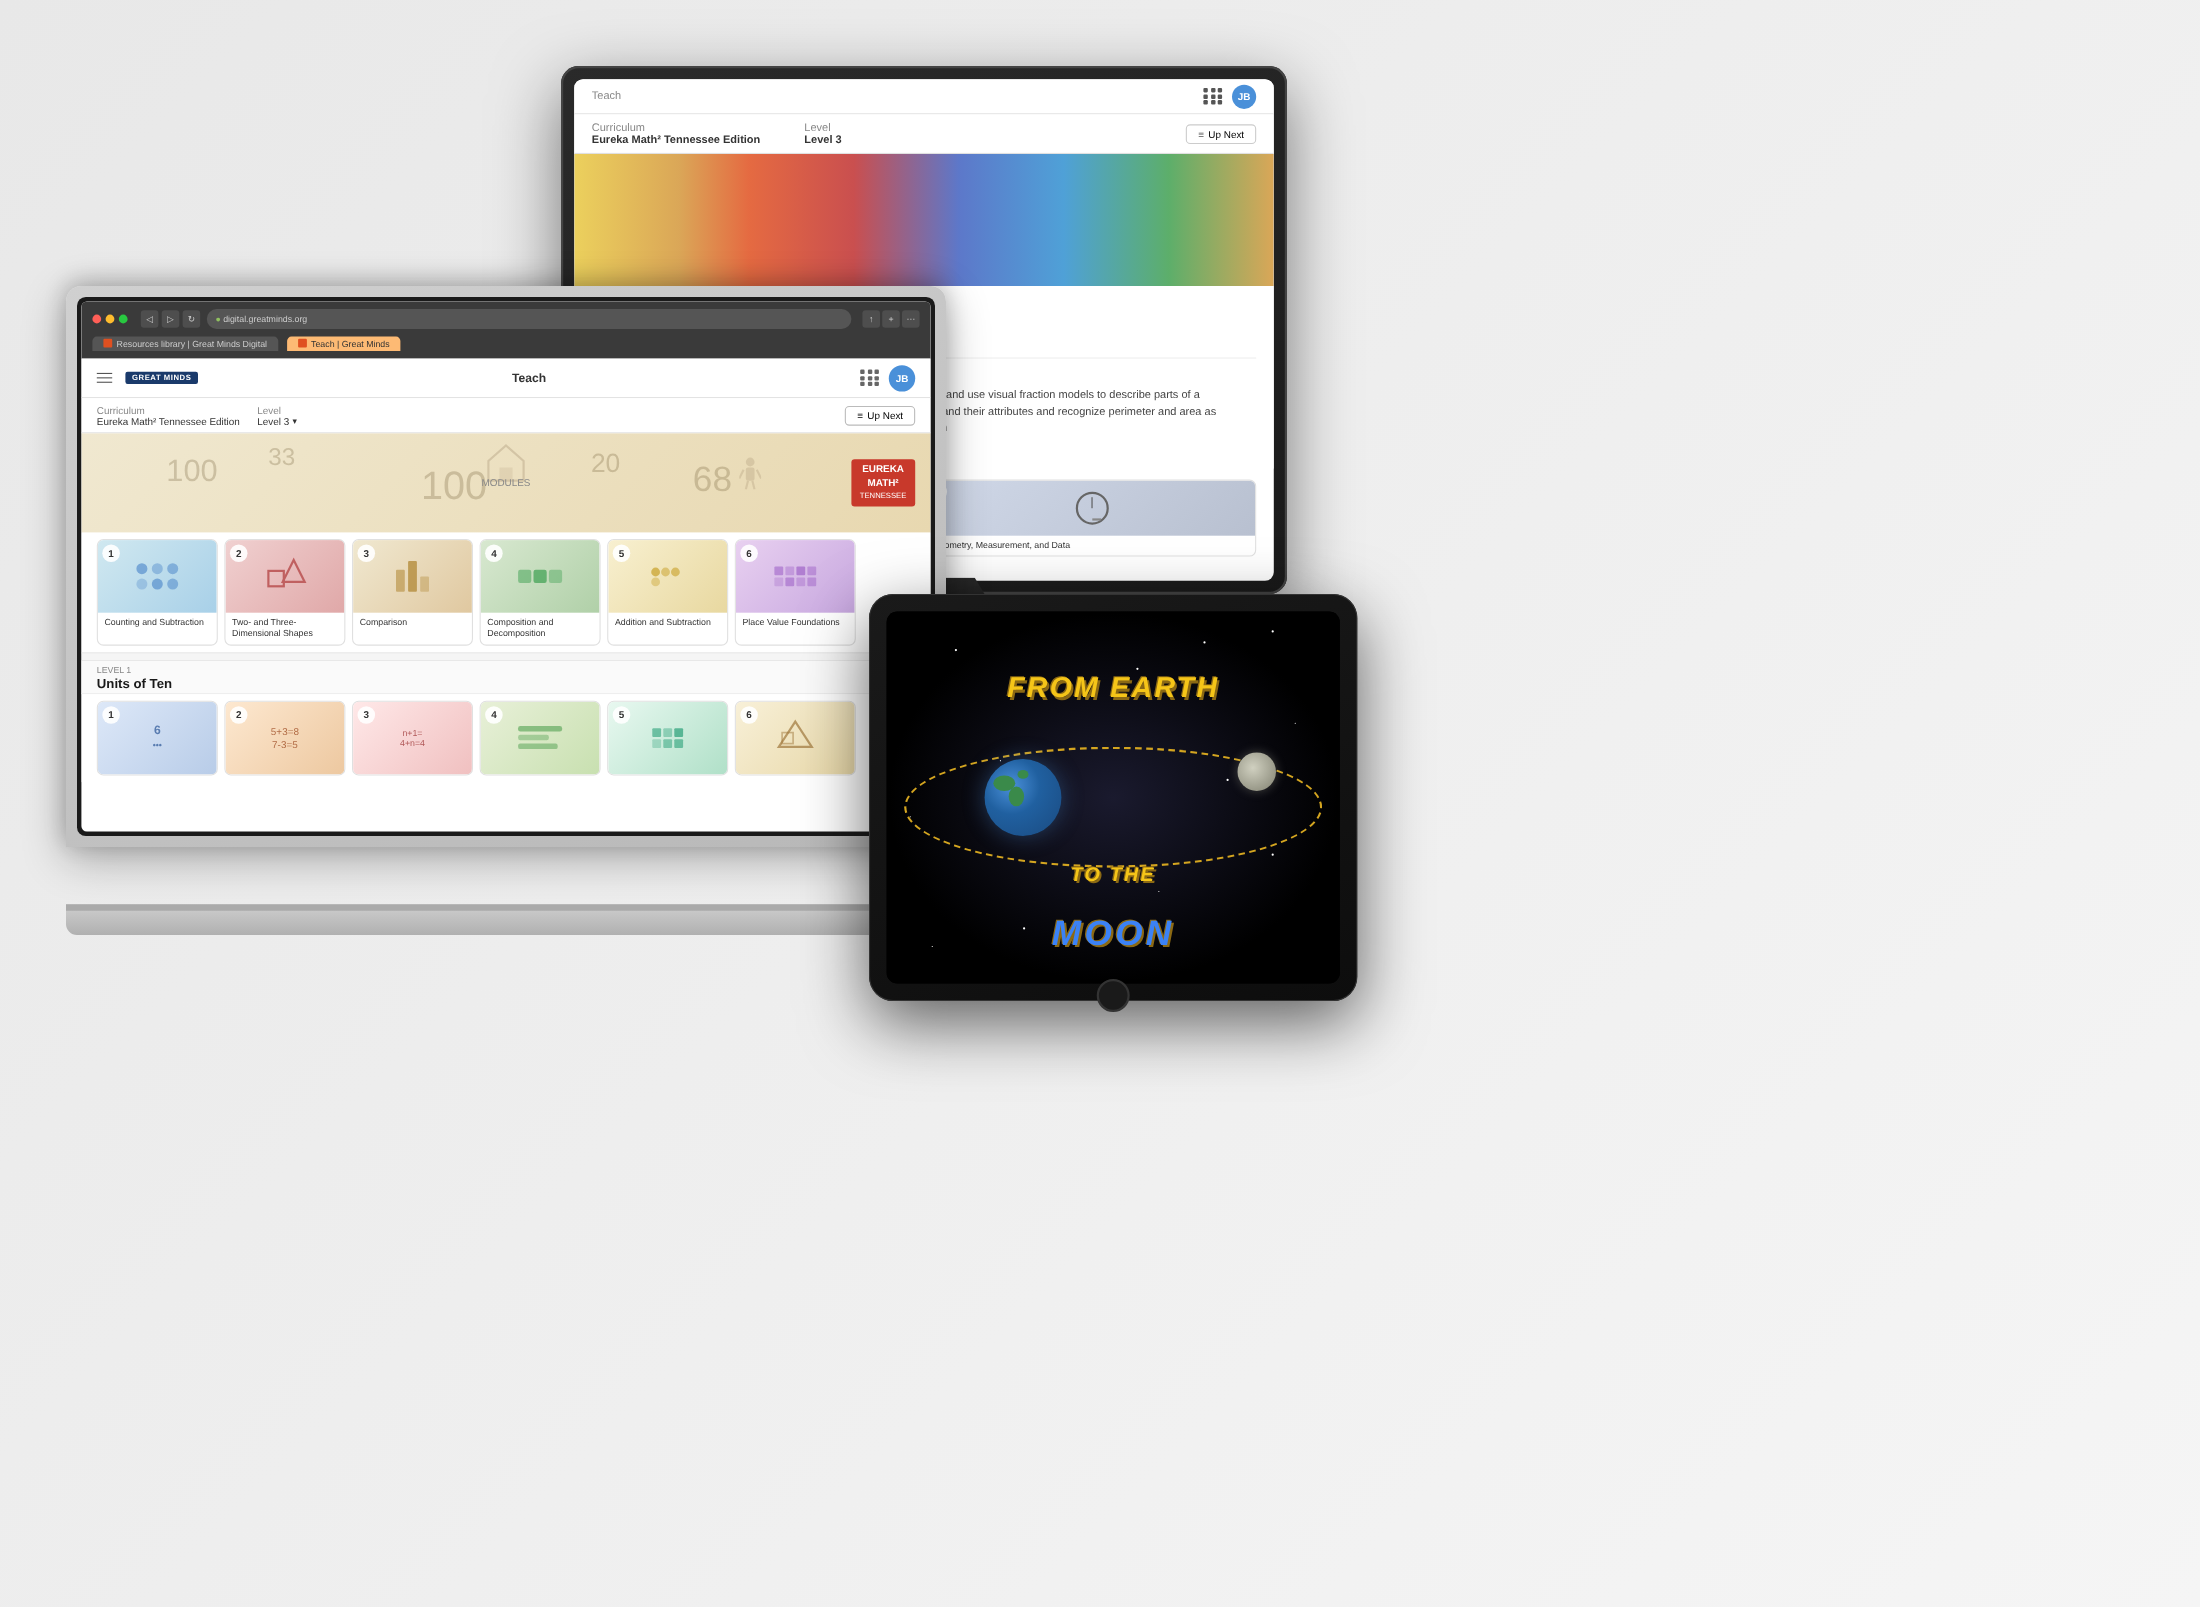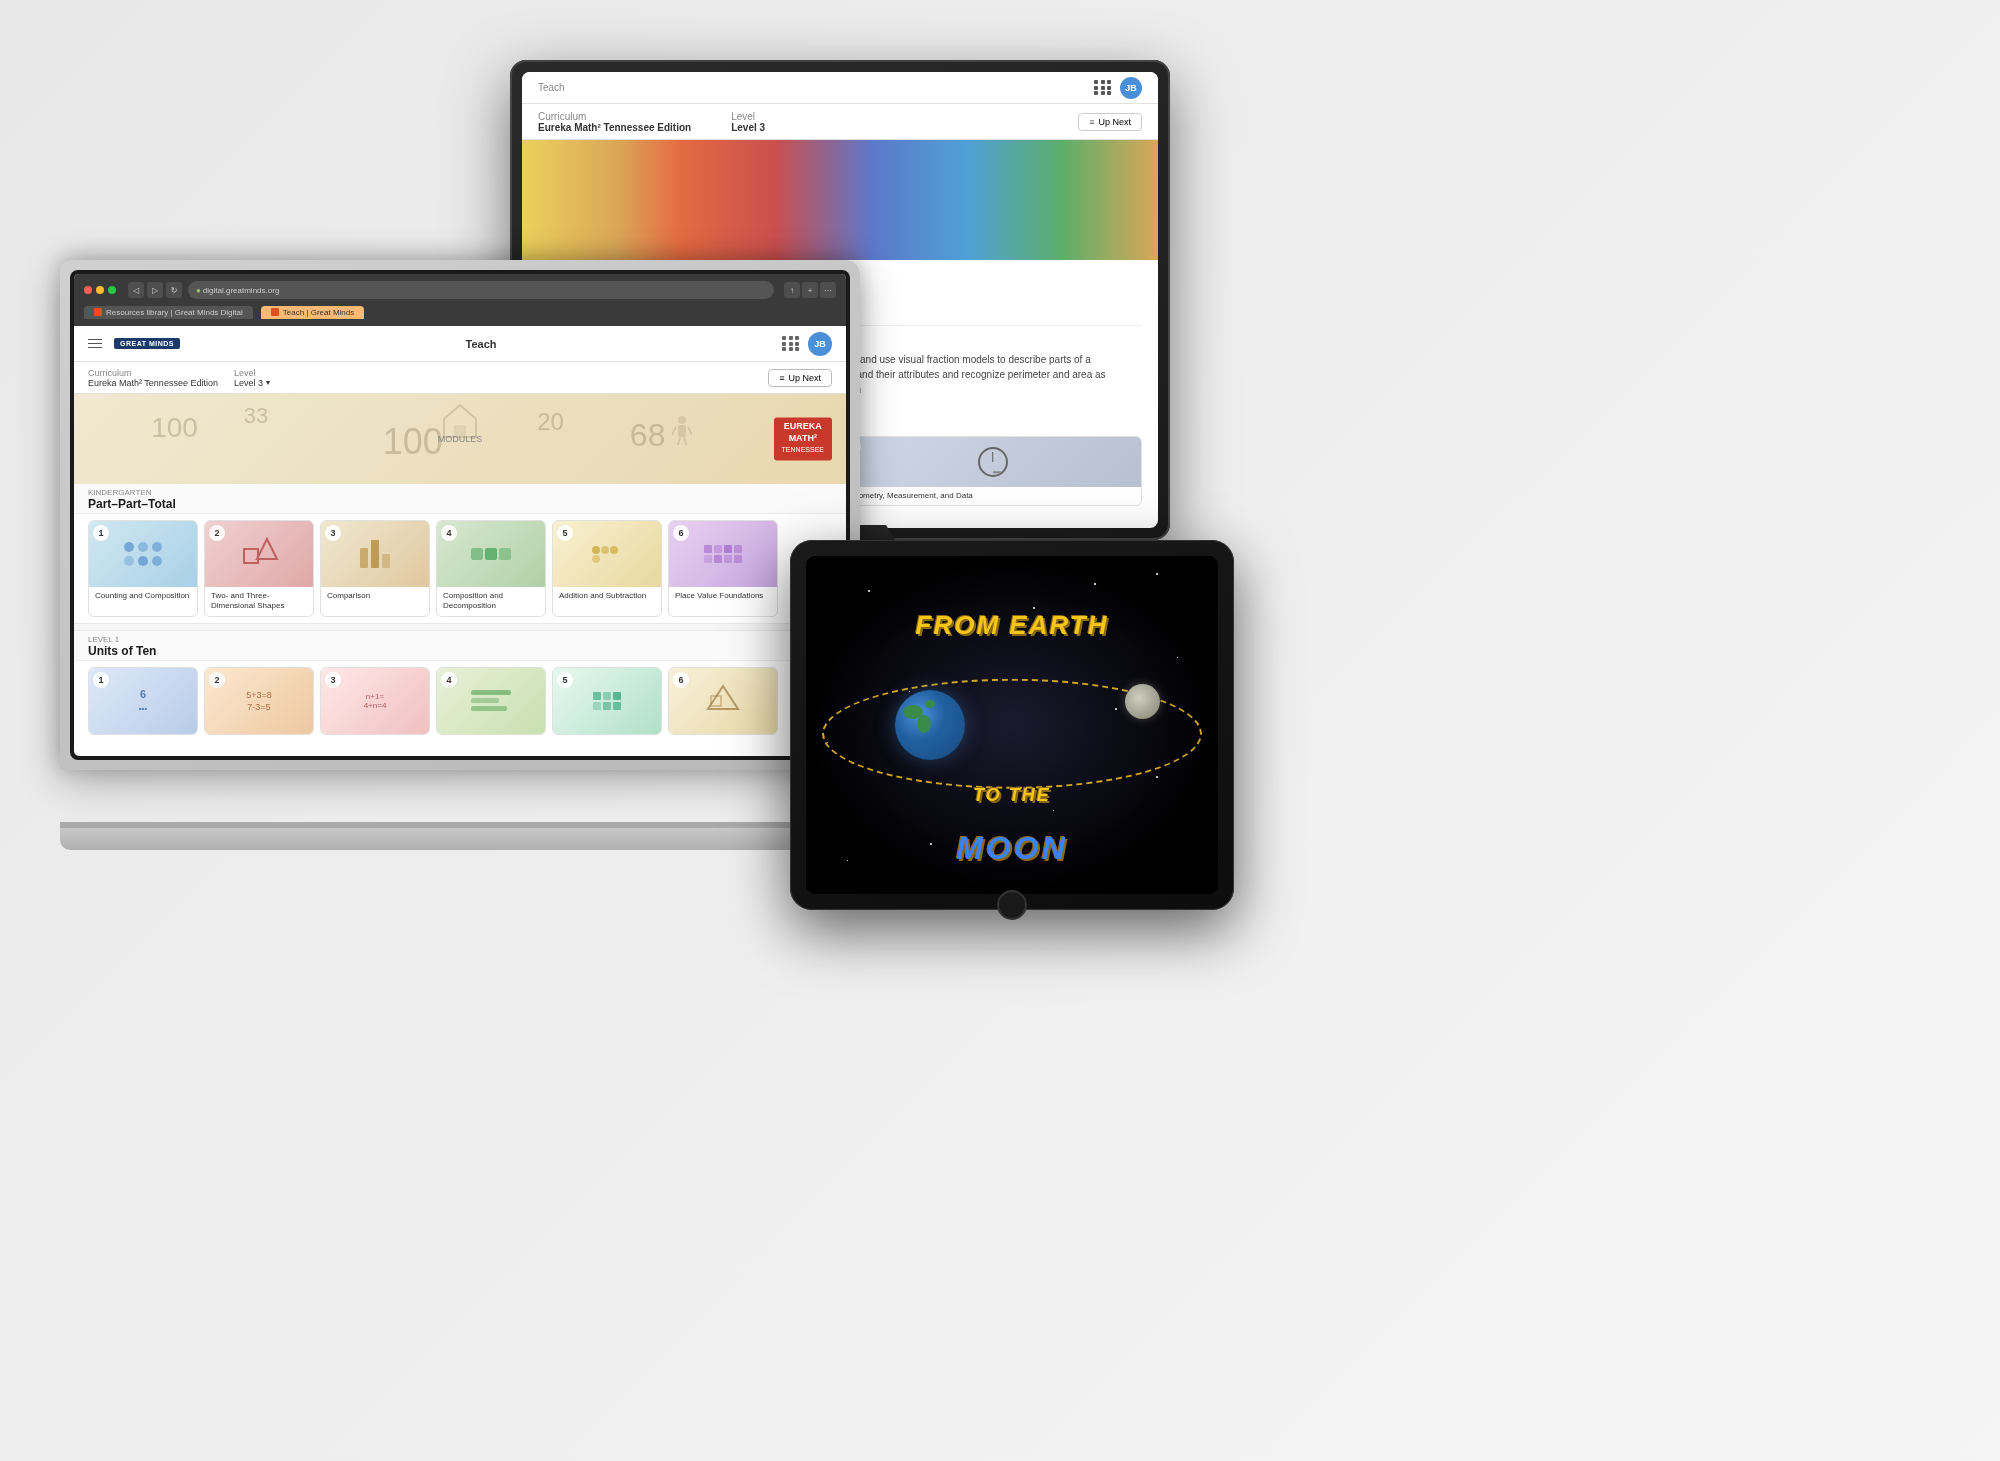--- a/index.html
+++ b/index.html
@@ -972,42 +972,36 @@
           <div style="text-align:center;position:relative;z-index:1;">
             <div class="modules-label">MODULES</div>
           </div>
 
           <div class="eureka-badge">
             <div class="eureka-badge-inner">EUREKA<br>MATH²<br><span style="font-size:7px;font-weight:400;">TENNESSEE</span></div>
           </div>
         </div>
 
         <div class="grade-section">
-          <div class="grade-header">
-            <div class="grade-level-small">KINDERGARTEN</div>
-            <div class="grade-name">
-              <span>Part–Part–Total</span>
-            </div>
-          </div>
           <div class="modules-row">
             <div class="module-card">
               <div class="module-card-img mi-counting">
                 <div class="mi-inner">
                   <span class="mod-num">1</span>
                   <div style="display:grid;grid-template-columns:repeat(3,10px);gap:4px;">
                     <div style="width:10px;height:10px;background:rgba(70,130,200,0.6);border-radius:50%;"></div>
                     <div style="width:10px;height:10px;background:rgba(70,130,200,0.4);border-radius:50%;"></div>
                     <div style="width:10px;height:10px;background:rgba(70,130,200,0.5);border-radius:50%;"></div>
                     <div style="width:10px;height:10px;background:rgba(70,130,200,0.3);border-radius:50%;"></div>
                     <div style="width:10px;height:10px;background:rgba(70,130,200,0.6);border-radius:50%;"></div>
                     <div style="width:10px;height:10px;background:rgba(70,130,200,0.5);border-radius:50%;"></div>
                   </div>
                 </div>
               </div>
-              <div class="module-card-text">Counting and Composition</div>
+              <div class="module-card-text">Counting and Subtraction</div>
             </div>
             <div class="module-card">
               <div class="module-card-img mi-shapes" style="position:relative;">
                 <span class="mod-num">2</span>
                 <div class="mi-inner">
                   <svg width="40" height="40" viewBox="0 0 40 40">
                     <rect x="5" y="15" width="14" height="14" fill="none" stroke="#c06060" stroke-width="2"></rect>
                     <polygon points="28,5 38,25 18,25" fill="none" stroke="#c06060" stroke-width="2"></polygon>
                   </svg>
                 </div>

